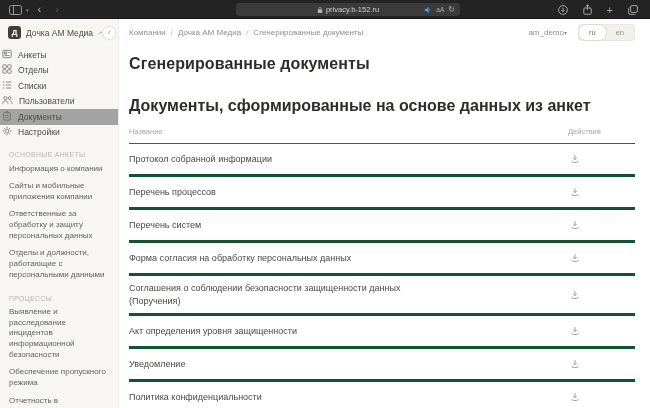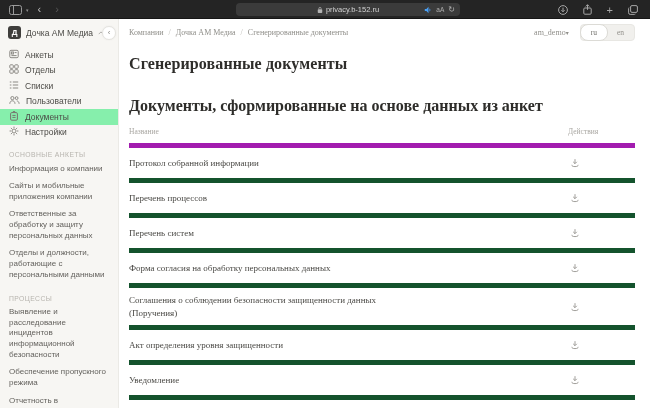--- a/index.html
+++ b/index.html
@@ -23,44 +23,44 @@
   
   .app { position:absolute; top:19px; left:0; right:0; bottom:0; display:flex; }
 
   
   .sidebar { width:119px; flex-shrink:0; background:#f7f6f3; border-right:1px solid #ebeae6; position:relative; overflow:hidden; }
   .logo-row { display:flex; align-items:center; gap:5px; padding:7px 8px 5px 8px; }
   .logo-badge { width:13px; height:13px; border-radius:3px; background:#3f3e3c; color:#fff; font-size:8px; font-weight:bold; display:flex; align-items:center; justify-content:center; flex-shrink:0; }
   .company-name { font-size:8.5px; color:#4c4b47; white-space:nowrap; }
   .collapse-btn { position:absolute; top:7px; right:2px; width:14px; height:14px; border-radius:50%; background:#fff; border:1px solid #e4e3df; color:#8b8a86; font-size:8px; line-height:12px; text-align:center; box-shadow:0 0 2px rgba(0,0,0,.06); }
   .nav { margin-top:3px; }
-  .nav-item { display:flex; align-items:center; gap:6px; height:15.5px; padding:0 9px; font-size:8.5px; color:#4c4b47; cursor:default; }
-  .nav-item.selected { background:#86efac; }
+  .nav-item { display:flex; align-items:center; gap:6px; height:15.5px; padding:0 2px; font-size:8.5px; color:#4c4b47; cursor:default; }
+  .nav-item.selected { background:#a3a3a3; }
   .nav-icon { flex-shrink:0; }
   .side-label { font-size:6.8px; letter-spacing:.4px; color:#b7b4ae; margin:11px 8px 2px 9px; }
   .side-item { font-size:8px; line-height:1.33; color:#64625e; padding:3.5px 10px 3.5px 9px; }
 
   
-  .main { flex:1; padding:0 15px 0 10px; overflow:hidden;font-family:Liberation Serif, serif; }
+  .main { flex:1; padding:0 15px 0 10px; overflow:hidden; }
   .topbar { display:flex; align-items:center; justify-content:space-between; height:27px; }
   .breadcrumb { display:flex; align-items:center; gap:5px; font-size:8px; color:#8f8e89; }
   .crumb-sep { color:#bab8b3; }
   .topbar-right { display:flex; align-items:center; gap:11px; }
   .user-menu { font-size:8px; color:#908f8a; }
   .user-menu .v { font-size:6px; }
   .lang-toggle { display:flex; background:#f1f0ed; border:1px solid #e8e7e3; border-radius:4px; font-size:7.5px; color:#918f8a; }
   .lang-opt { padding:3px 10px; border-radius:8px; }
   .lang-opt.selected { background:#fff; border:1px solid #dcdbd6; margin:-1px; color:#6f6e69; }
   .page-title { font-size:16px; font-weight:bold; color:#2e2d2a; margin-top:9px; letter-spacing:.1px; }
   .section-heading { font-size:16px; font-weight:bold; color:#2e2d2a; }
   .sh1 { margin-top:24px; }
   .tbl { margin-top:12px; }
-  .thead { display:flex; justify-content:space-between; font-size:7.5px; color:#a9a7a2; padding-bottom:7px; border-bottom:5px solid #a21caf; }
+  .thead { display:flex; justify-content:space-between; font-size:7.5px; color:#a9a7a2; padding-bottom:7px; border-bottom:1px solid #a21caf; }
   .col-actions { width:67px; flex-shrink:0; }
-  .trow { display:flex; justify-content:space-between; align-items:center; padding:6px 0; border-bottom:5px solid #14532d; }
+  .trow { display:flex; justify-content:space-between; align-items:center; padding:6px 0; border-bottom:3px solid #14532d; }
   .doc-name { font-size:9px; color:#4a4945; line-height:1.4; white-space:pre-line; }
   .row-actions { width:67px; flex-shrink:0; }
   .dl-btn { display:inline-block; padding:1px 2px; line-height:0; cursor:pointer; }
 </style>
 </head>
 <body>
 
 <div class="chrome">
   <div class="chrome-left">
     <span style="line-height:0;">

